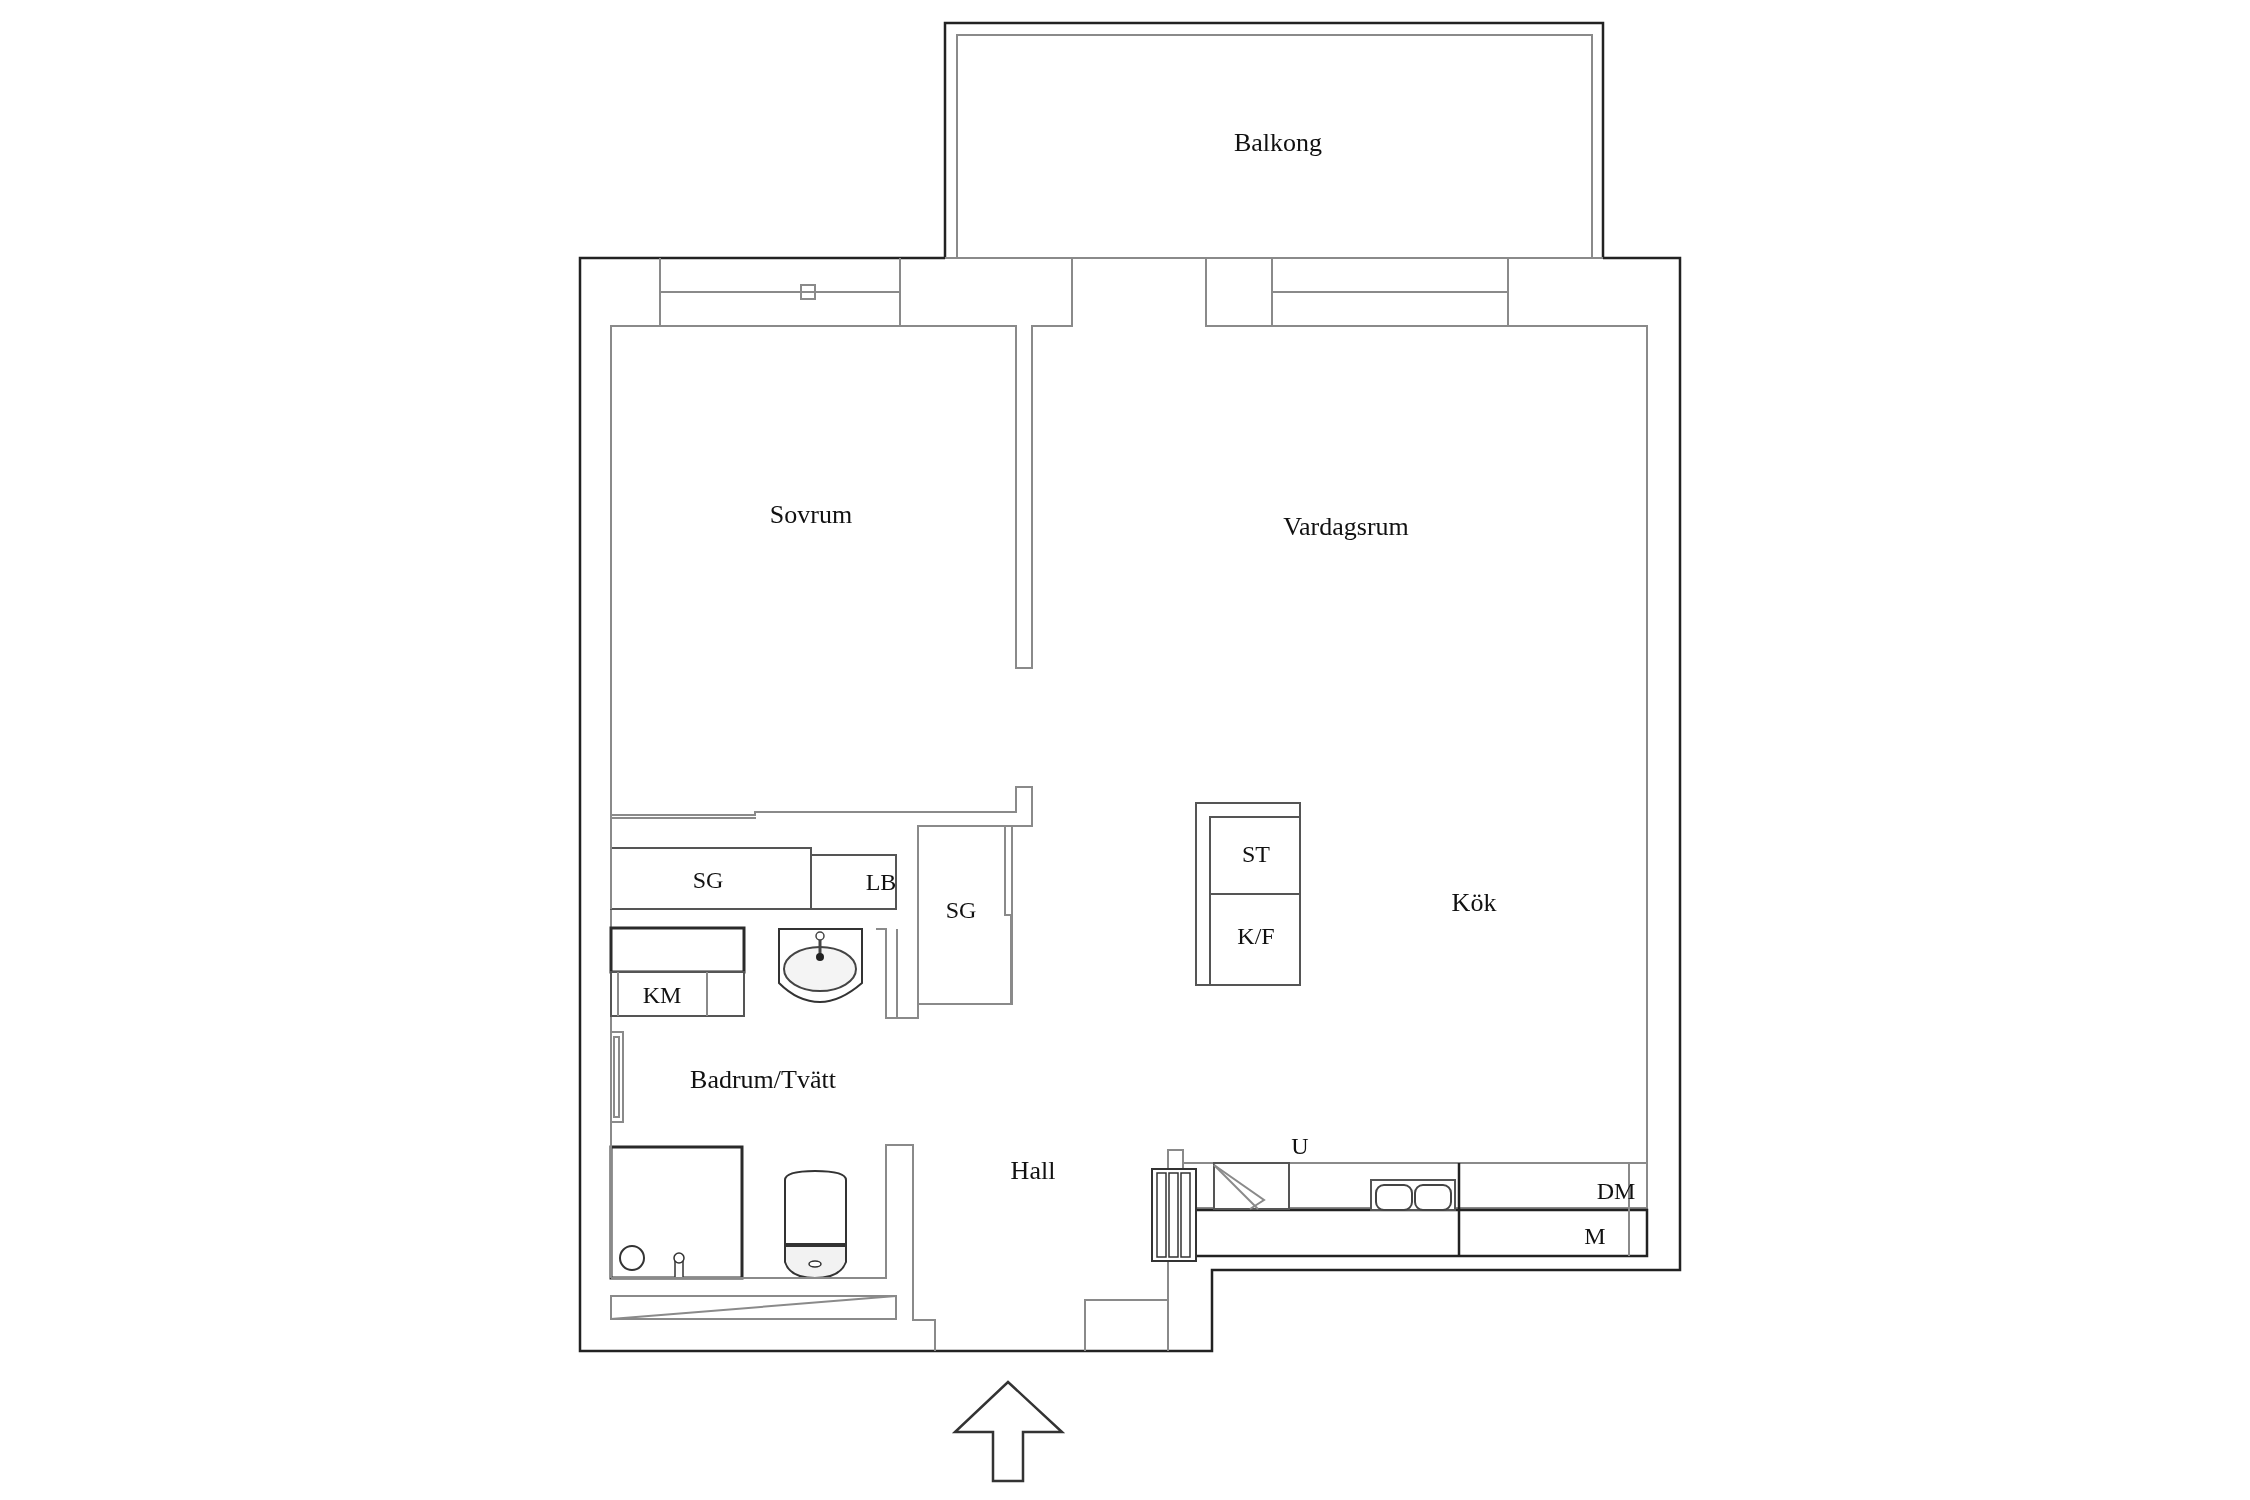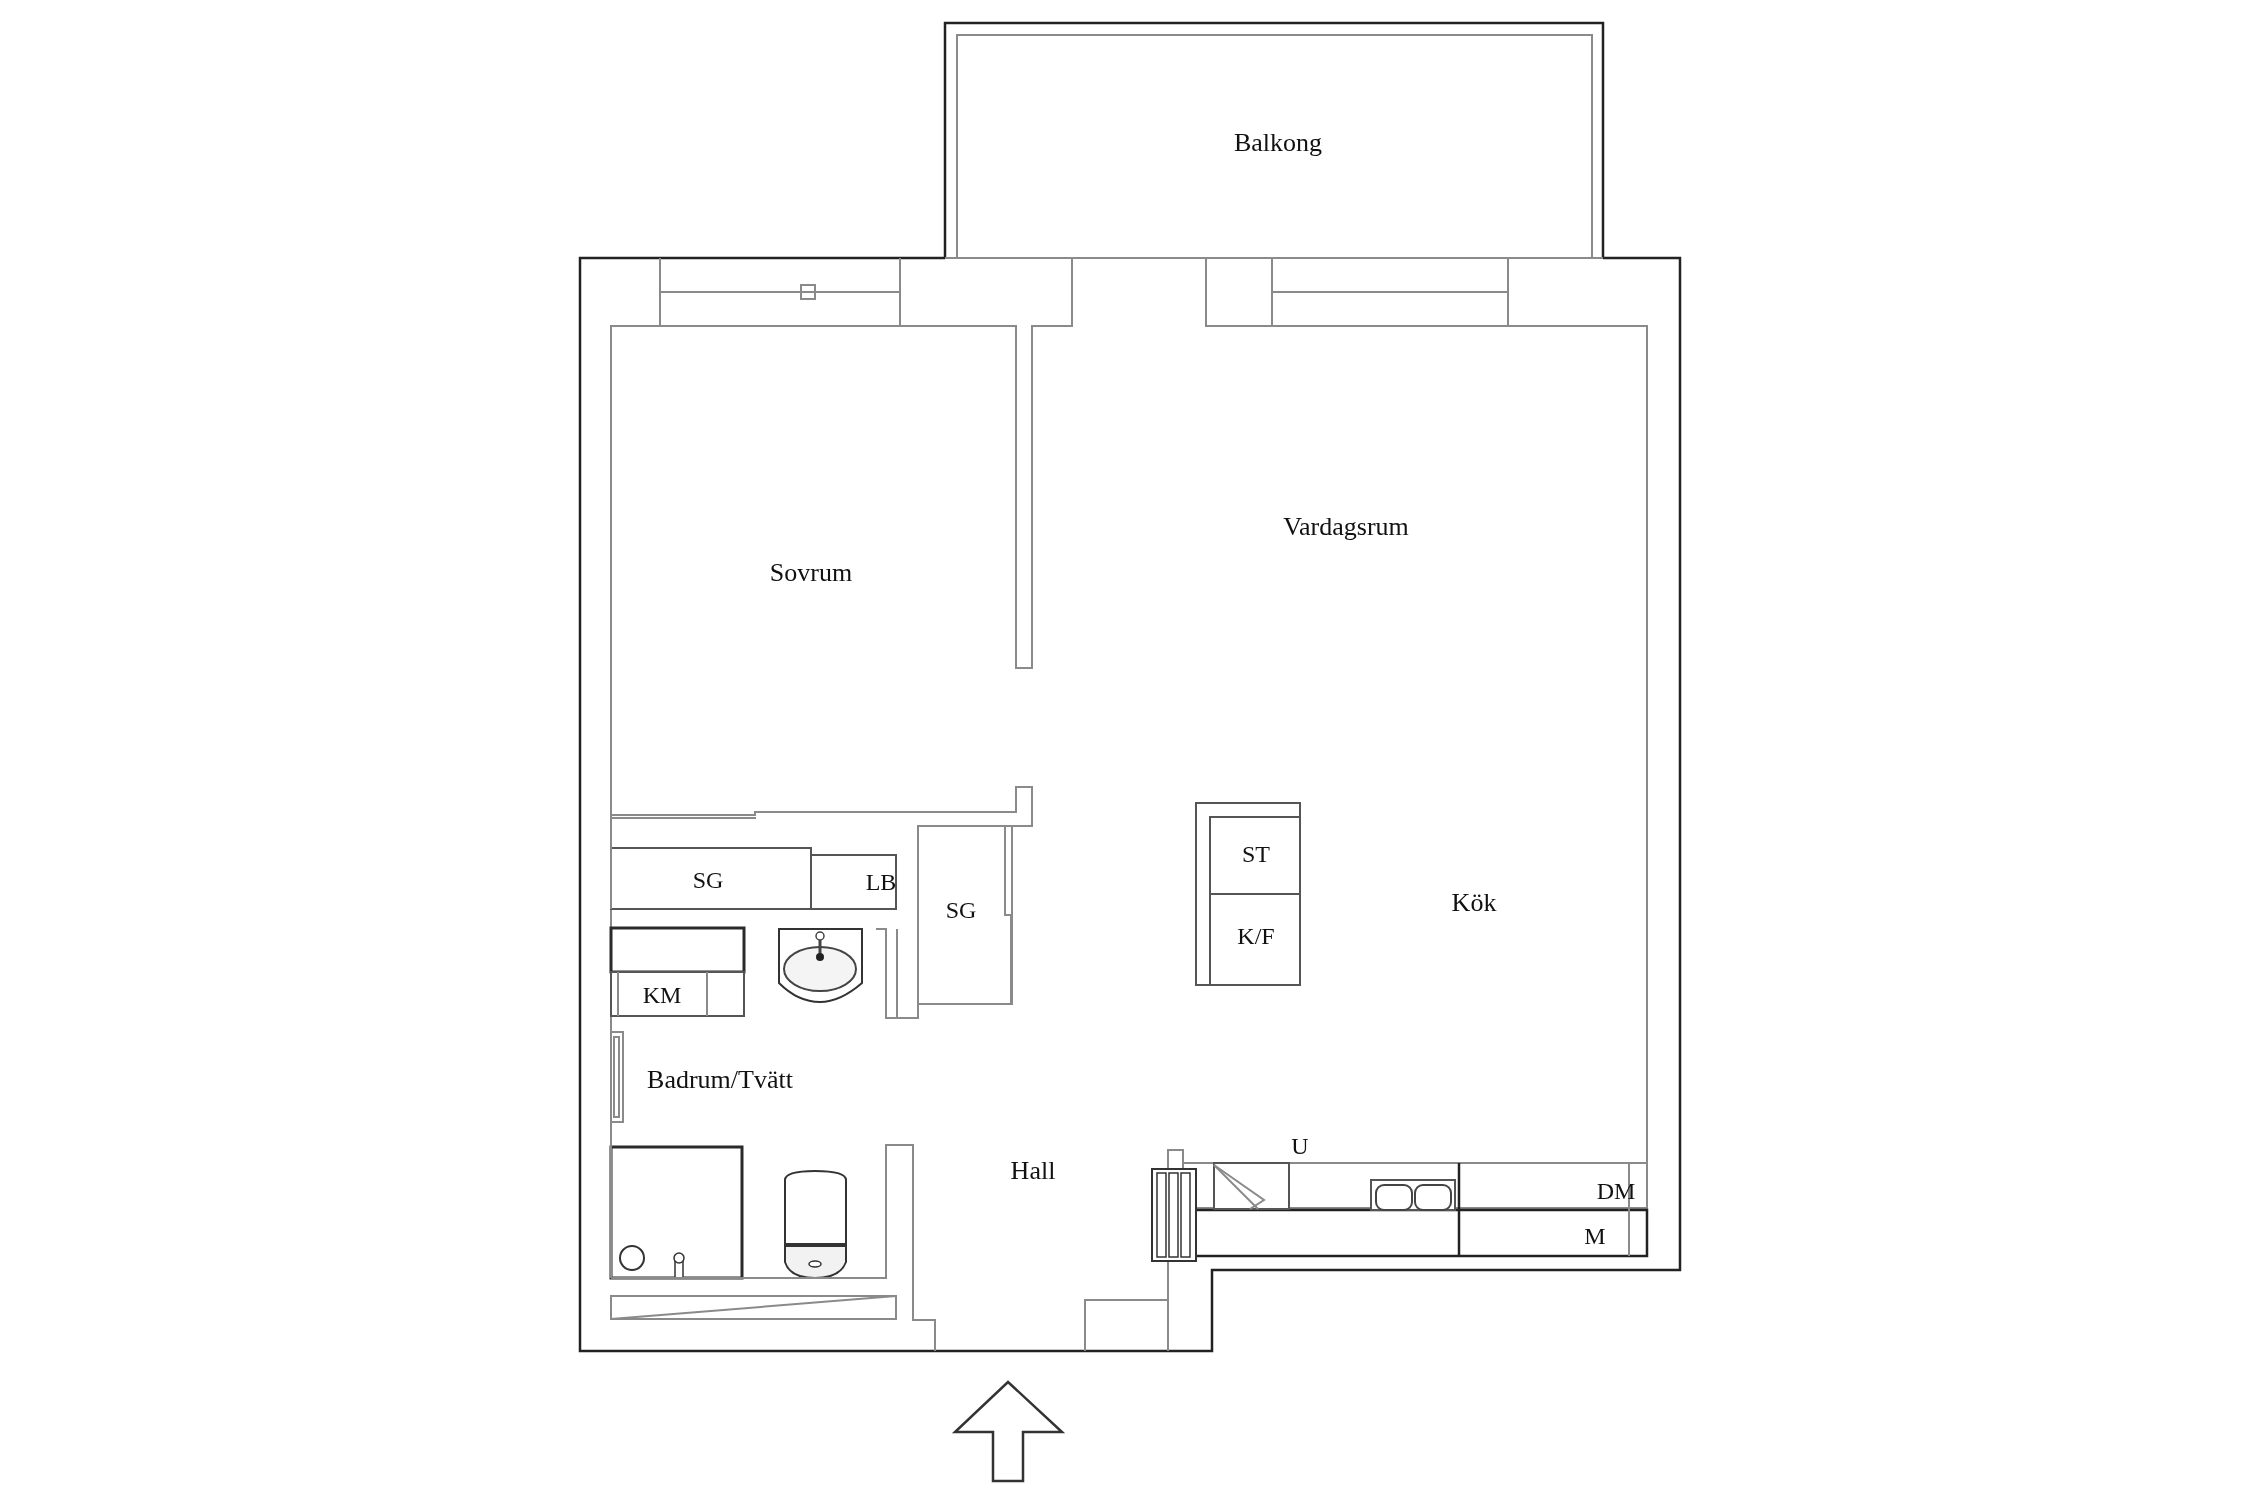--- a/index.html
+++ b/index.html
@@ -128,24 +128,24 @@
       <rect x="1181" y="1173" width="9" height="84" fill="#fff" stroke="#333" stroke-width="1.5"></rect>
     </g>
   </g>
 
   <g>
     <polygon points="1008,1382 1062,1432 1023,1432 1023,1481 993,1481 993,1432 955,1432" fill="#fff" stroke="#333" stroke-width="2.5"></polygon>
   </g>
 </svg>
 
 <div class="label room" style="left:1278px;top:143px;">Balkong</div>
-<div class="label room" style="left:811px;top:573px;">Sovrum</div>
+<div class="label room" style="left:811px;top:515px;">Sovrum</div>
 <div class="label room" style="left:1346px;top:527px;font-family:Liberation Serif, serif;">Vardagsrum</div>
 <div class="label room" style="left:1474px;top:903px;">Kök</div>
-<div class="label room" style="left:720px;top:1080px;">Badrum/Tvätt</div>
+<div class="label room" style="left:763px;top:1080px;">Badrum/Tvätt</div>
 <div class="label room" style="left:1033px;top:1171px;">Hall</div>
 
 <div class="label small" style="left:708px;top:880px;">SG</div>
 <div class="label small" style="left:854px;top:882px;margin-left:27px;">LB</div>
 <div class="label small" style="left:961px;top:910px;">SG</div>
 <div class="label small" style="left:1256px;top:854px;">ST</div>
 <div class="label small" style="left:1256px;top:936px;">K/F</div>
 <div class="label small" style="left:662px;top:995px;">KM</div>
 <div class="label small" style="left:1300px;top:1146px;">U</div>
 <div class="label small" style="left:1596px;top:1191px;margin-left:20px;">DM</div>

